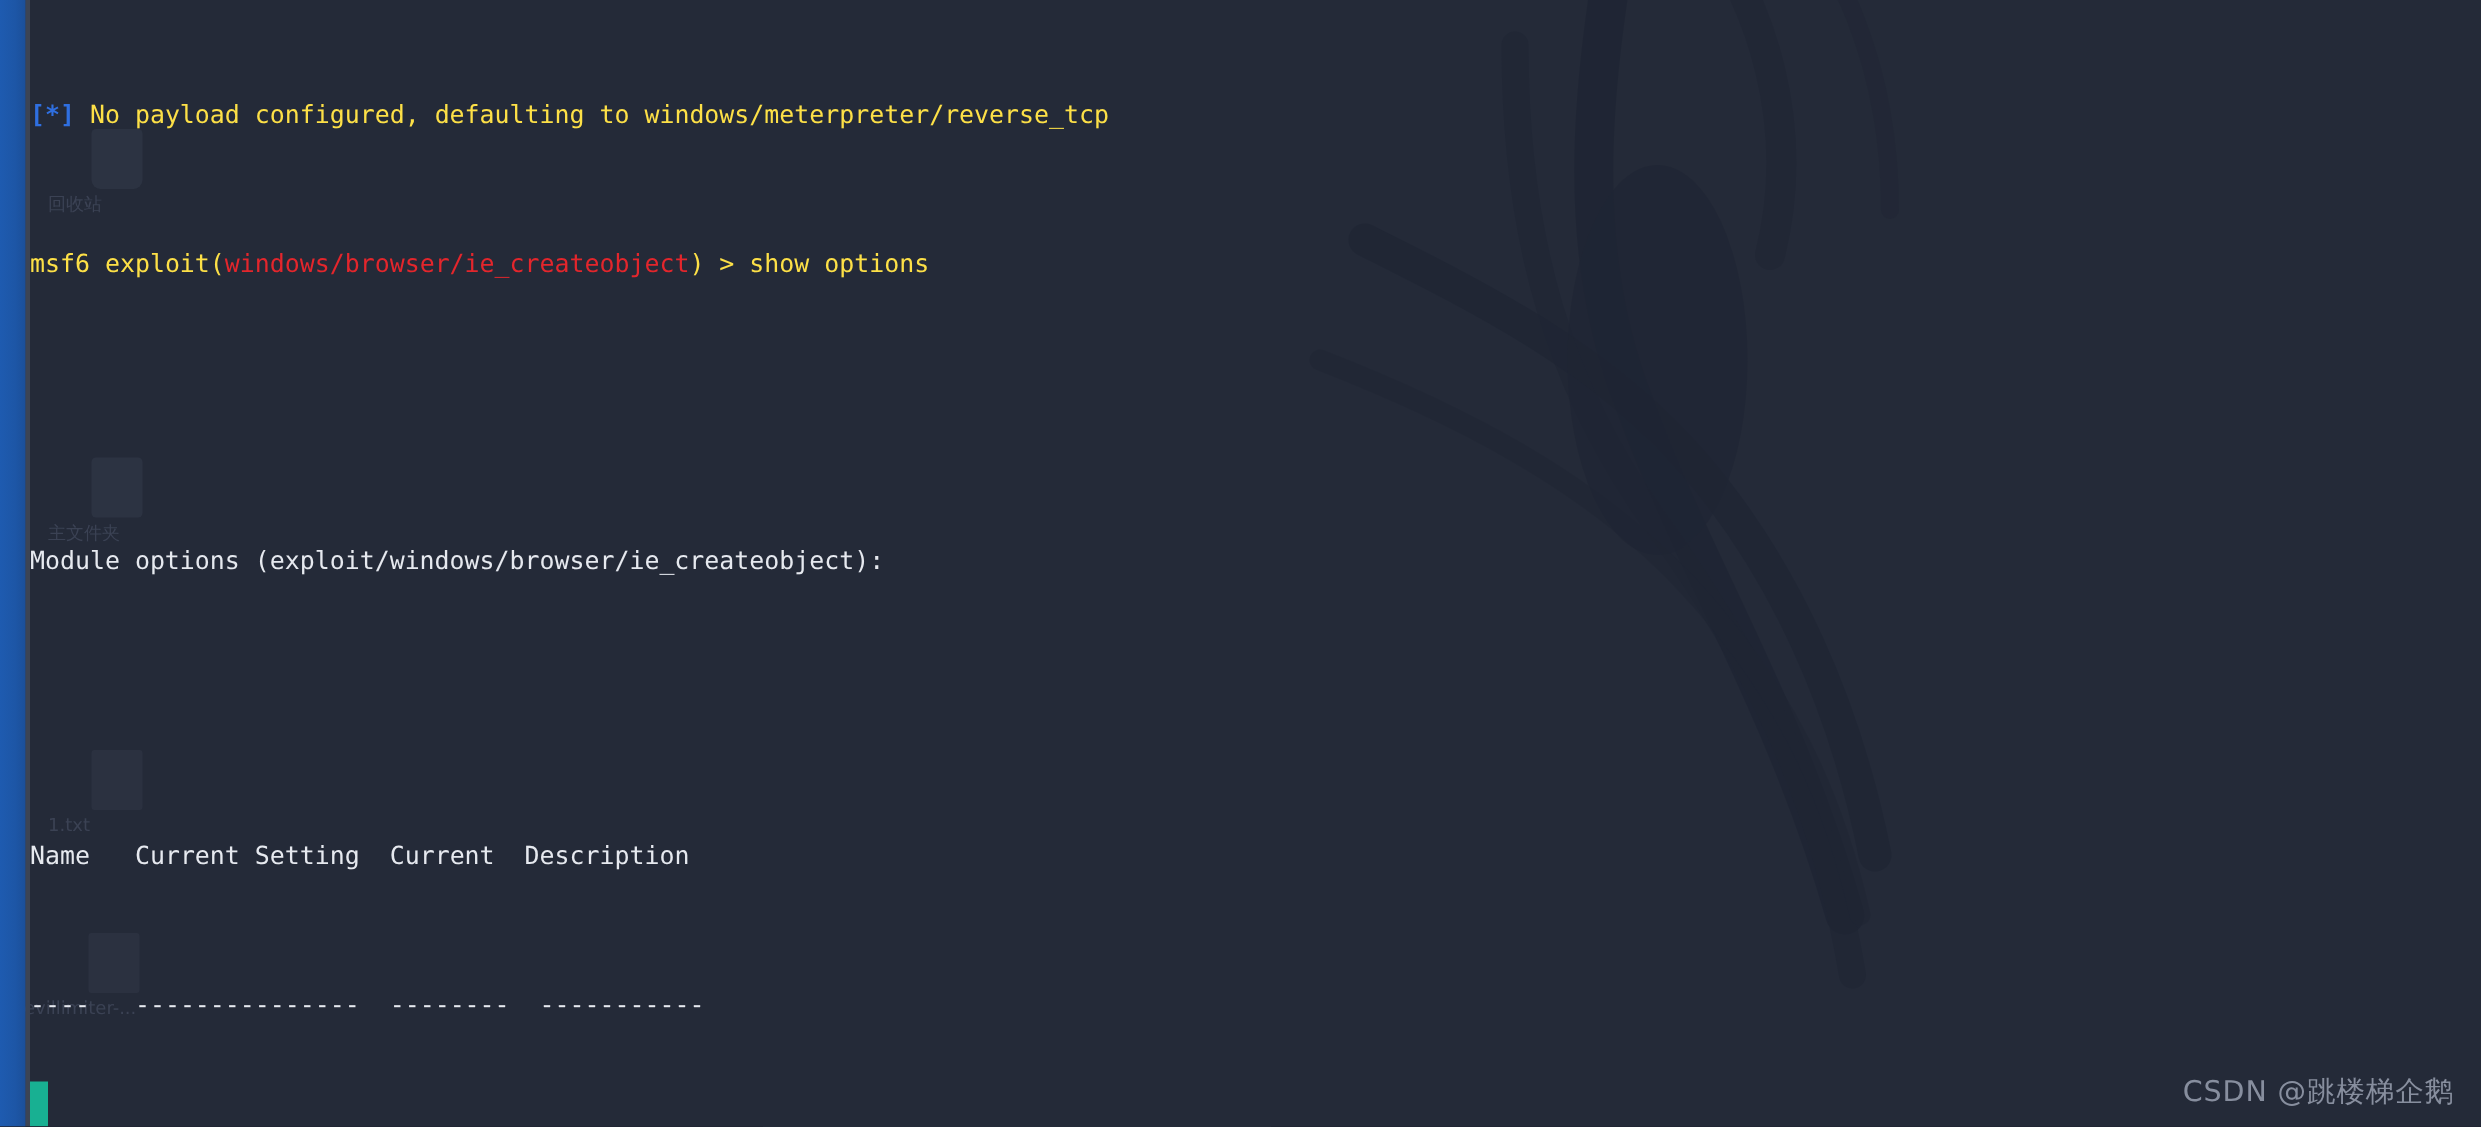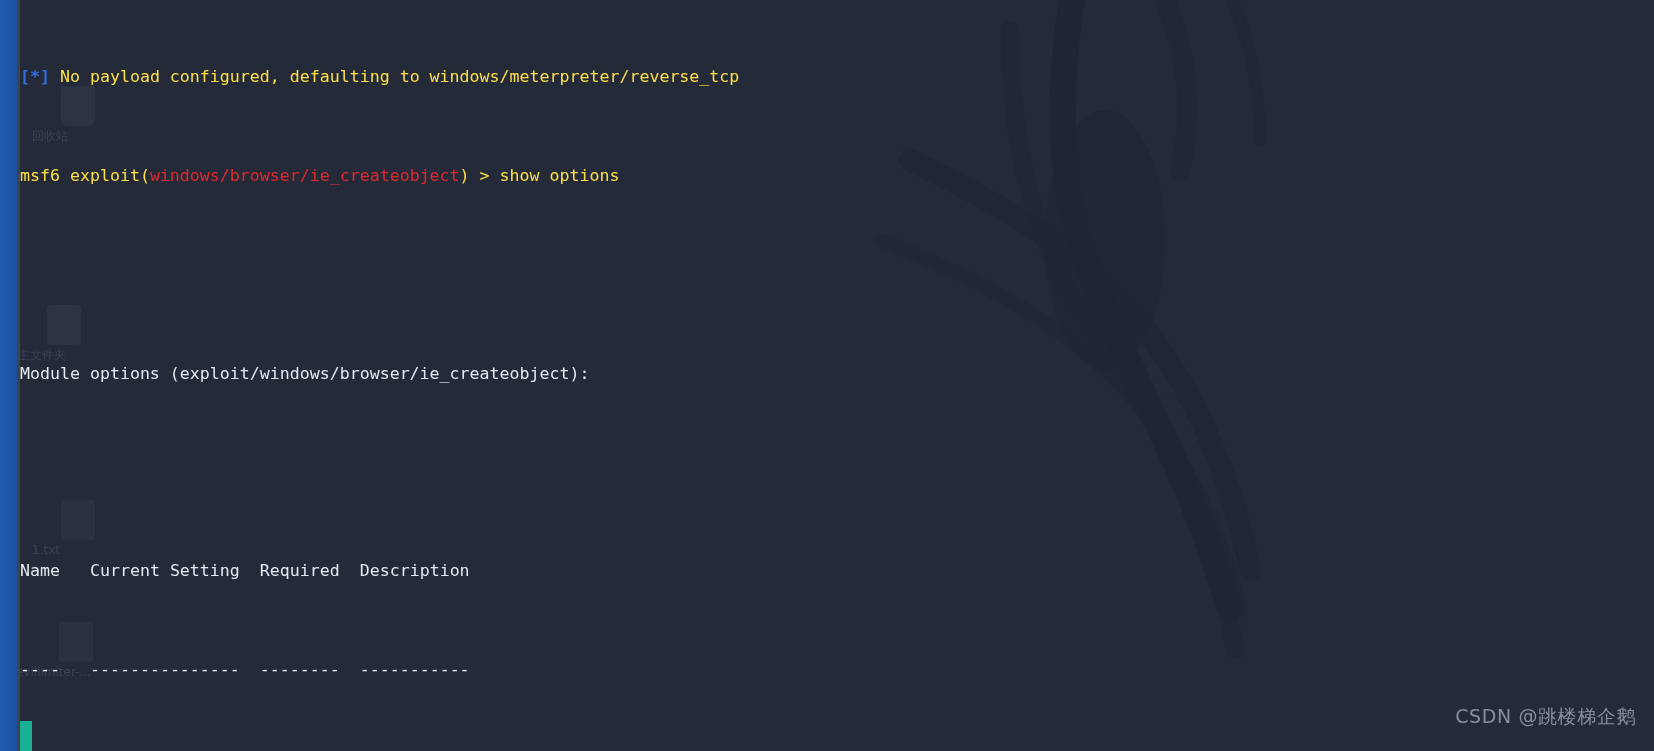--- a/index.html
+++ b/index.html
@@ -104,21 +104,21 @@
     width:12px;
     height:30px;
     background:#18b092;
     z-index:5;
   }
 
   
   #csdn-watermark {
     position:absolute;
     right:18px;
-    bottom:22px;
+    bottom:10px;
     z-index:6;
     color:#8d94a4;
     font-family:"DejaVu Sans","Liberation Sans",sans-serif;
     font-size:19px;
     letter-spacing:.6px;
     opacity:.95;
   }
 </style>
 </head>
 <body>
@@ -137,21 +137,21 @@
     <g fill="#1b2130" opacity="0.7">
       <path d="M300 -20 L 360 80 L 250 70 Z"></path>
       <ellipse cx="345" cy="330" rx="60" ry="130"></ellipse>
     </g>
   </svg>
 
   <div class="ghost-icon trash" style="left:32px; top:86px;">
     <span class="glyph"></span>
     <span>回收站</span>
   </div>
-  <div class="ghost-icon folder" style="left:18px; top:305px;">
+  <div class="ghost-icon folder" style="left:32px; top:305px;">
     <span class="glyph"></span>
     <span>主文件夹</span>
   </div>
   <div class="ghost-icon file" style="left:32px; top:500px;">
     <span class="glyph"></span>
     <span>1.txt</span>
   </div>
   <div class="ghost-icon file" style="left:16px; top:622px; width:120px;">
     <span class="glyph"></span>
     <span>evillimiter-...</span>
@@ -167,21 +167,21 @@
     <div class="line"><span class="c-blue">[*]</span><span class="c-white"> No payload configured, defaulting to windows/meterpreter/reverse_tcp</span></div>
 
     <div class="line"><span class="c-white c-uline">msf6</span><span class="c-white"> exploit(</span><span class="c-red">windows/browser/ie_createobject</span><span class="c-white">) &gt; </span><span class="c-white">show options</span></div>
 
     <div class="line"> </div>
 
     <div class="line">Module options (exploit/windows/browser/ie_createobject):</div>
 
     <div class="line"> </div>
 
-    <div class="line"><span>Name</span><span>   </span><span>Current Setting</span><span>  </span><span>Required</span><span>  </span><span>Description</span></div>
+    <div class="line"><span>Name</span><span>   </span><span>Current Setting</span><span>  </span><span>Current</span><span>  </span><span>Description</span></div>
 
     <div class="line"><span>----</span><span>   </span><span>---------------</span><span>  </span><span>--------</span><span>  </span><span>-----------</span></div>
 
     
 
     
     
     
 
     

